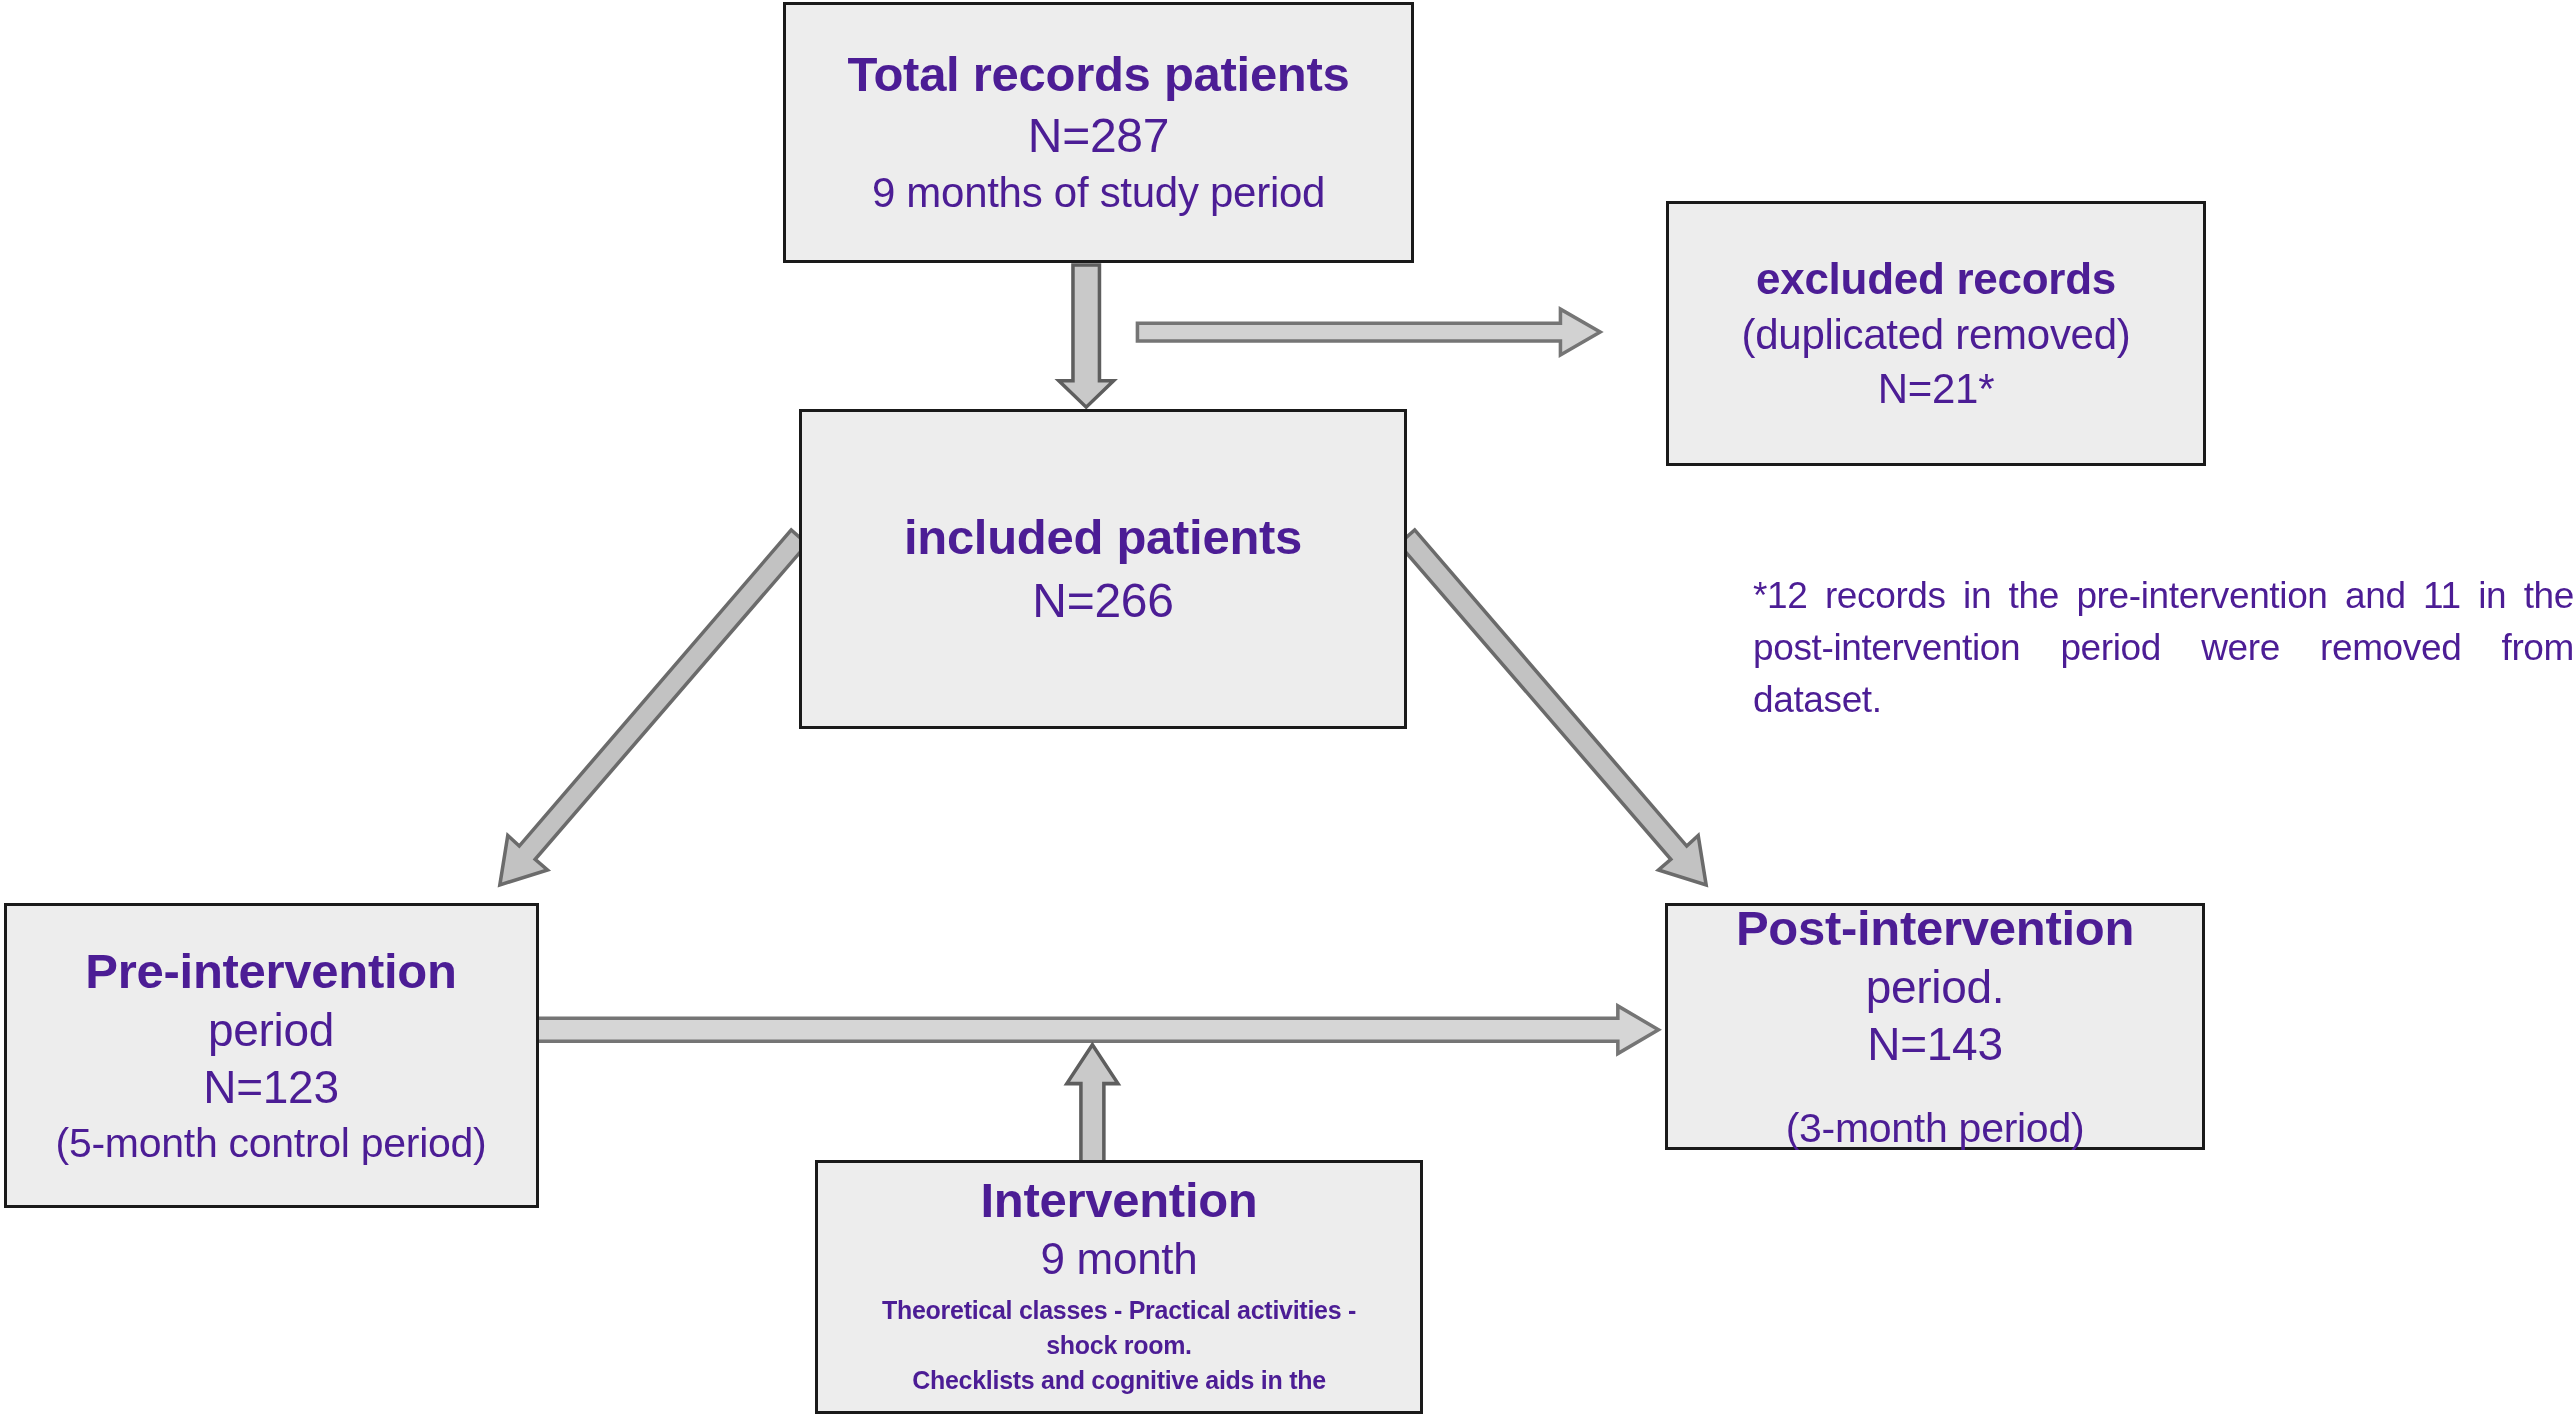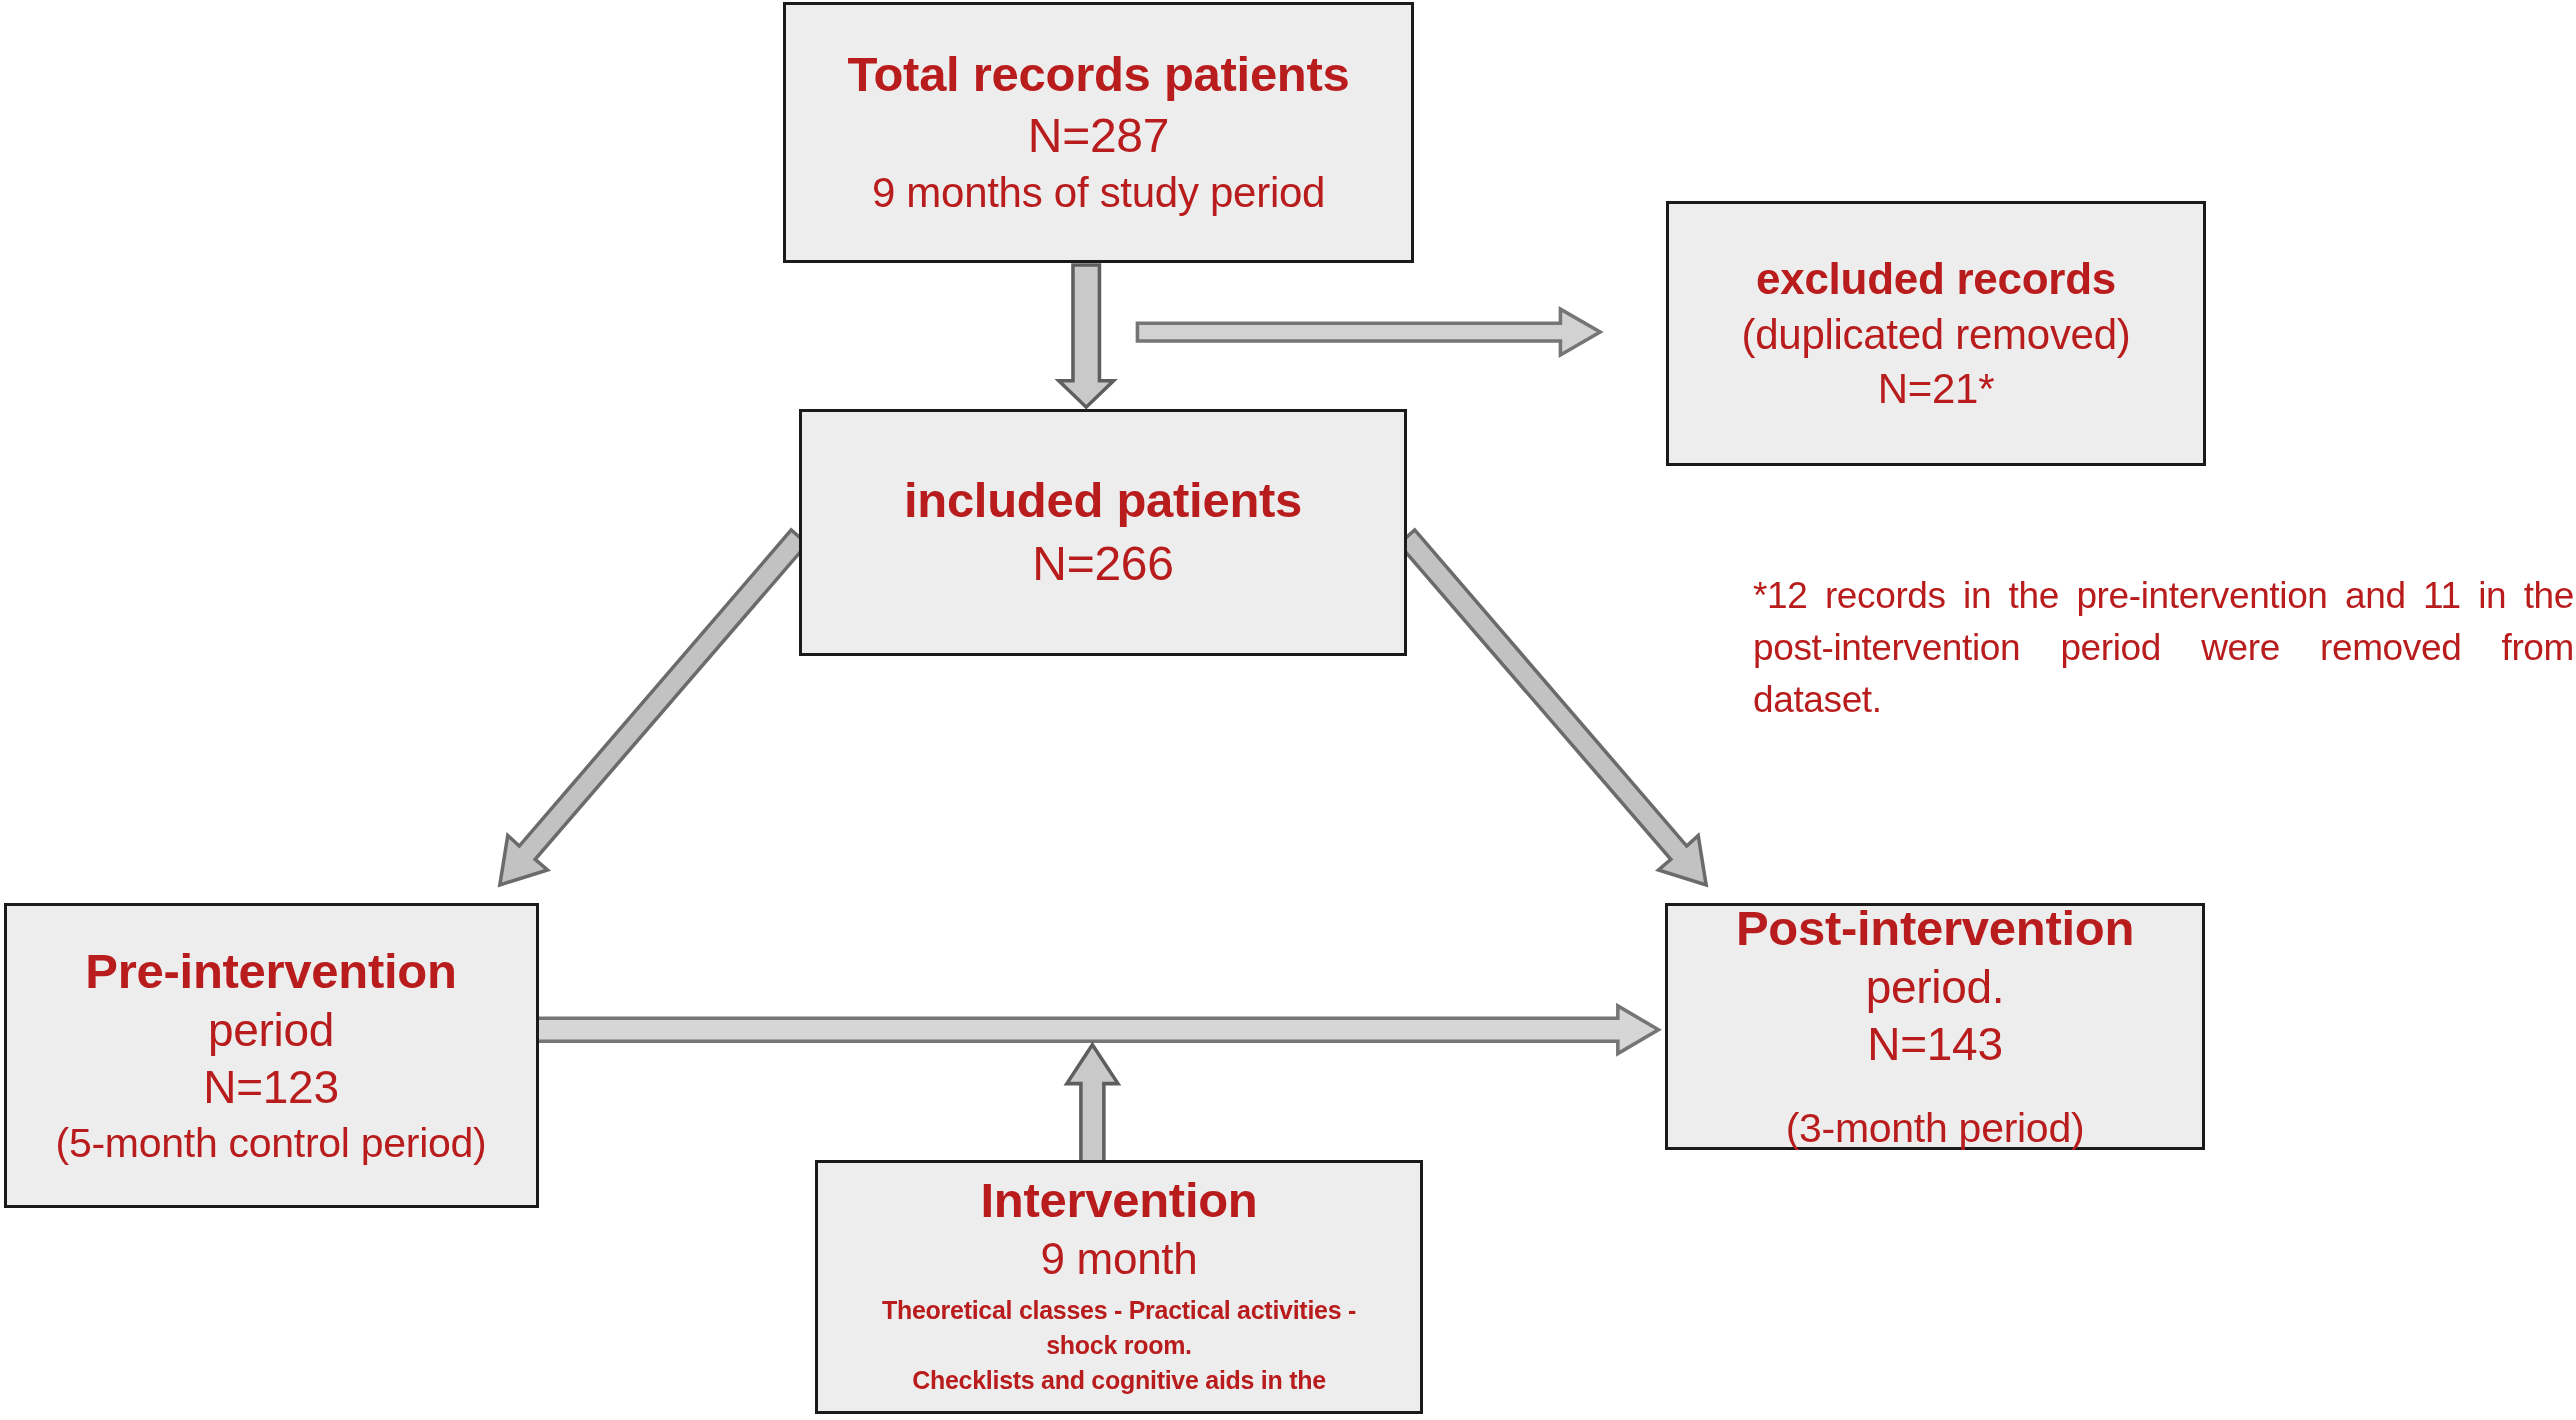--- a/index.html
+++ b/index.html
@@ -1,21 +1,21 @@
 <!DOCTYPE html>
 <html style="font-size:14px"><head>
 <meta charset="utf-8">
 <style>
   html,body{margin:0;padding:0;background:#ffffff;}
   .canvas{
     position:relative;
     width:2576px;height:1421px;
     background:#ffffff;
     font-family:"Liberation Sans","DejaVu Sans",sans-serif;
-    color:#b91c1c;
+    color:#4c1d95;
     overflow:hidden;
   }
   .arrow-layer{position:absolute;left:0;top:0;z-index:1;}
   .box{
     position:absolute;
     background:#ededed;
     border:3.5px solid #1a1a1a;
     box-sizing:border-box;
     display:flex;flex-direction:column;
     align-items:center;justify-content:center;
@@ -27,21 +27,21 @@
   .box-total{left:783px;top:1.8px;width:631px;height:261px;}
   .box-total .l1{font-size:49px;font-weight:bold;line-height:1.25;}
   .box-total .l2{font-size:48px;line-height:1.25;}
   .box-total .l3{font-size:42px;line-height:1.3;}
   
   .box-excluded{left:1666px;top:201px;width:540px;height:265px;}
   .box-excluded .l1{font-size:44px;font-weight:bold;line-height:1.3;}
   .box-excluded .l2{font-size:42px;line-height:1.3;}
   .box-excluded .l3{font-size:42px;line-height:1.3;}
   
-  .box-included{left:799px;top:409px;width:608px;height:247px;}
+  .box-included{left:799px;top:409px;width:608px;height:320px;}
   .box-included .l1{font-size:49px;font-weight:bold;line-height:1.3;}
   .box-included .l2{font-size:48px;line-height:1.3;}
   
   .box-pre{left:3.5px;top:903px;width:535px;height:305px;}
   .box-pre .l1{font-size:49px;font-weight:bold;line-height:1.25;}
   .box-pre .l2{font-size:46px;line-height:1.25;}
   .box-pre .l3{font-size:46px;line-height:1.25;}
   .box-pre .l4{font-size:41px;line-height:1.3;}
   
   .box-post{left:1665px;top:903px;width:540px;height:247px;}

